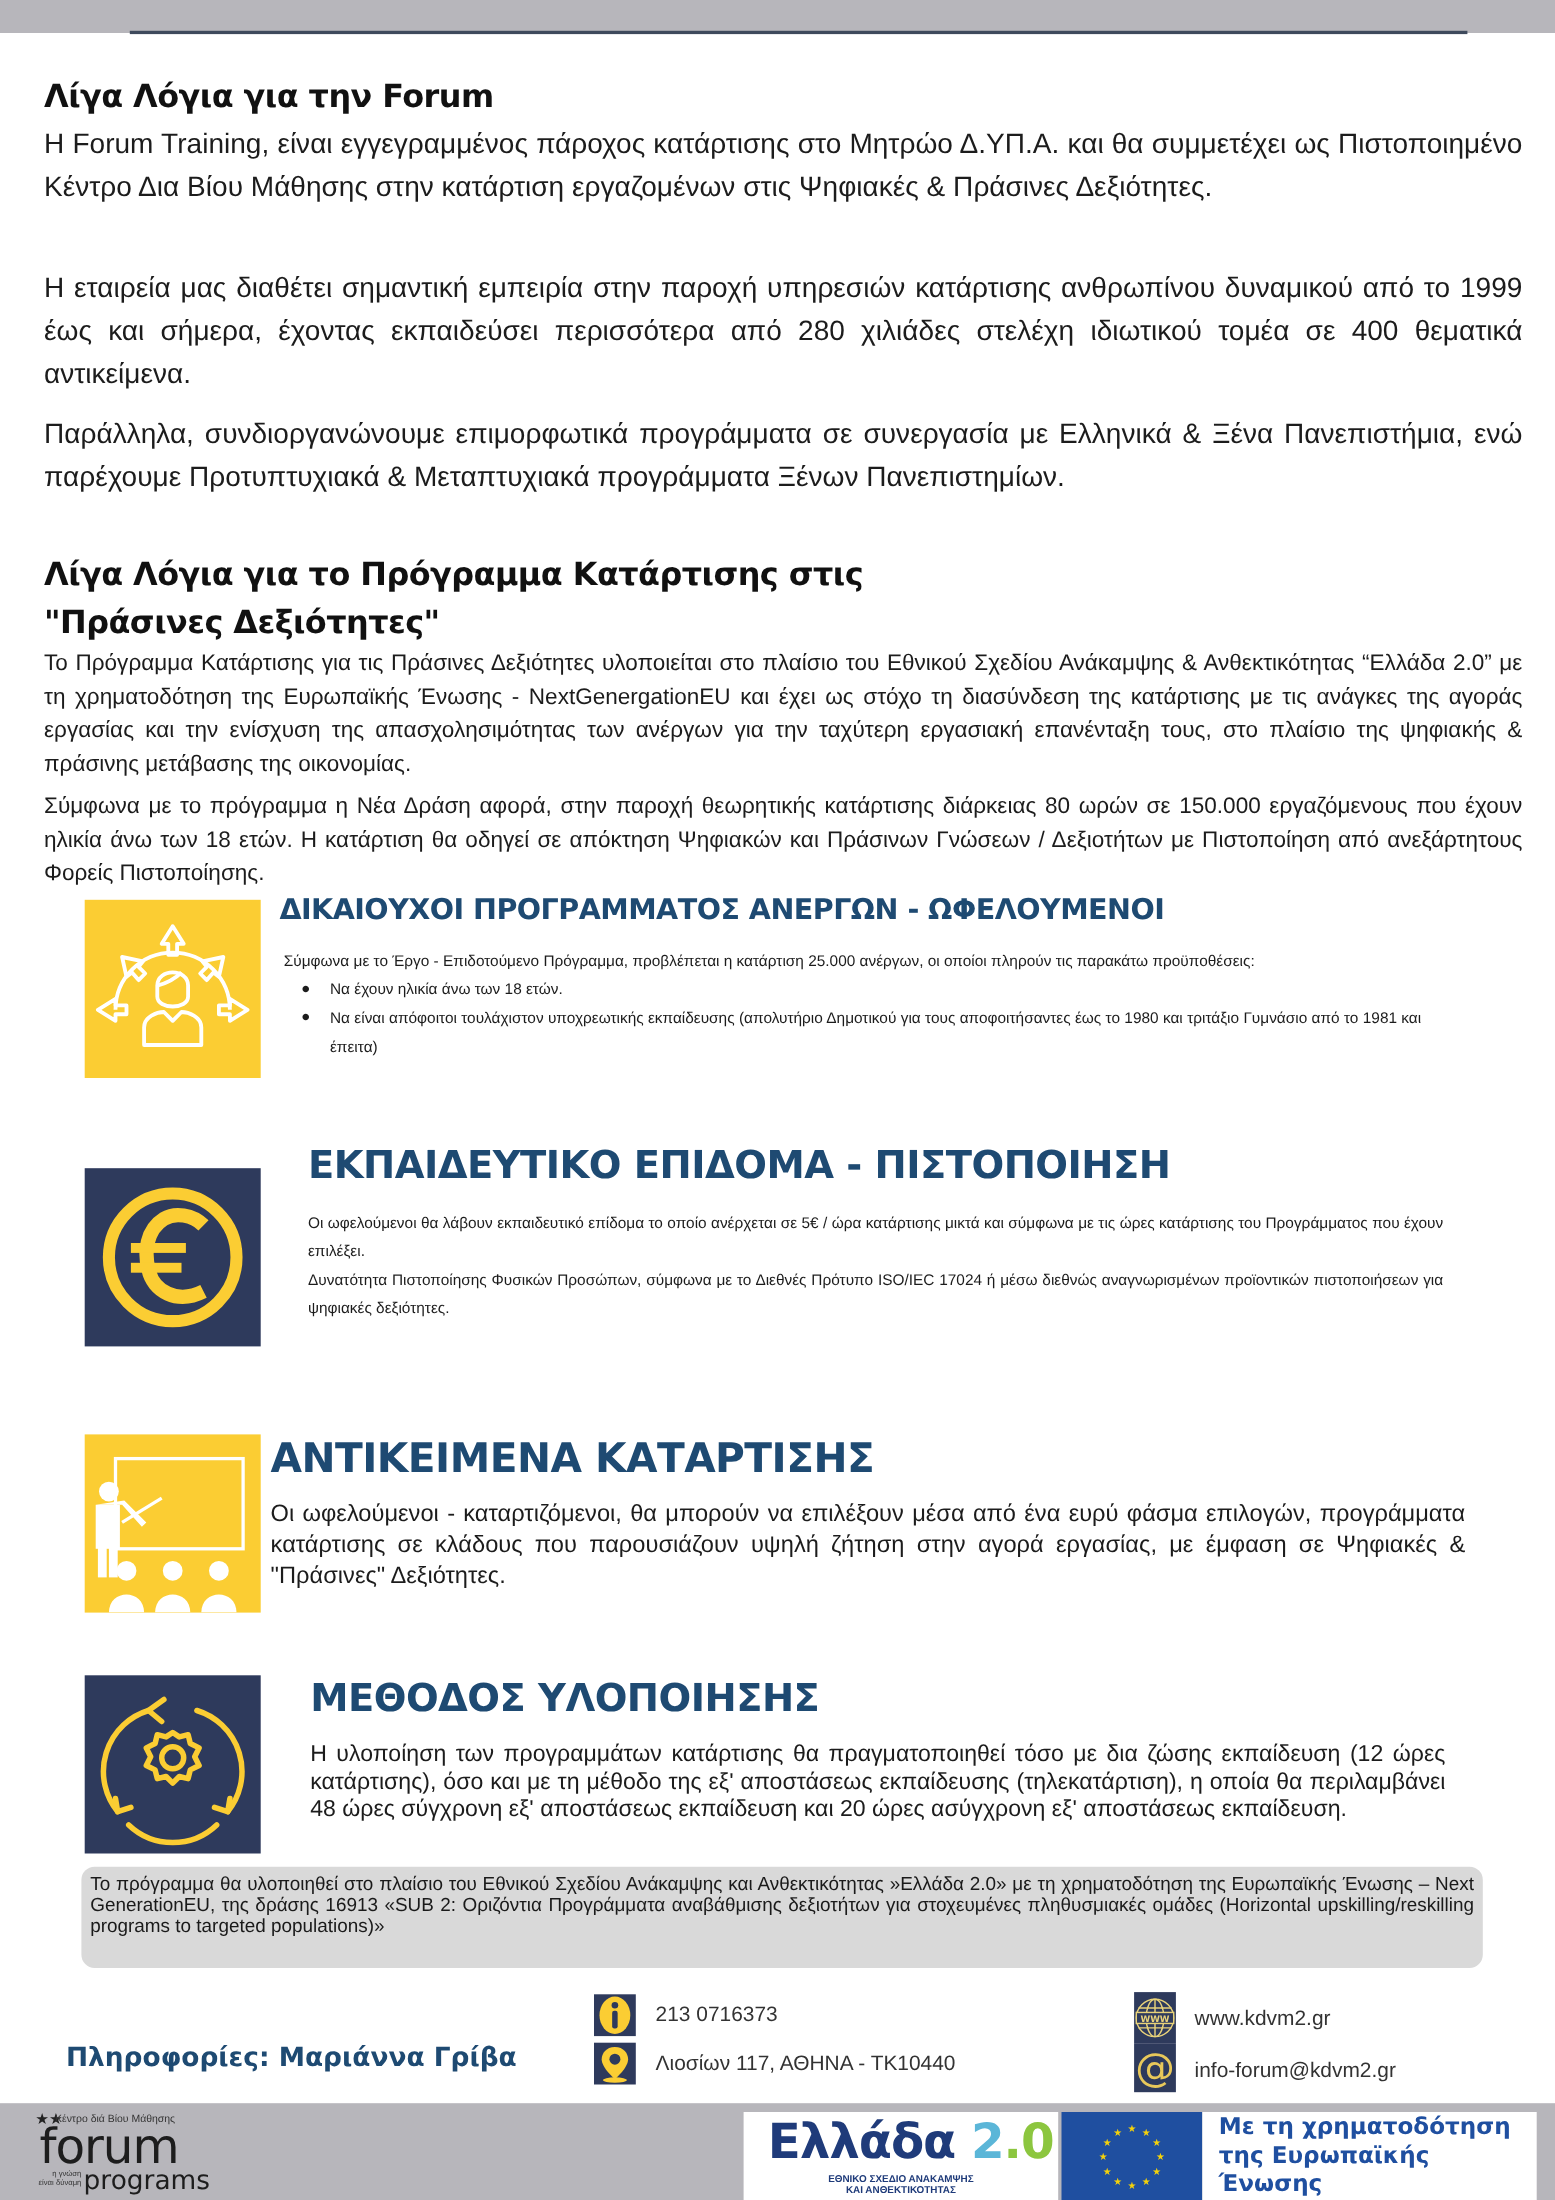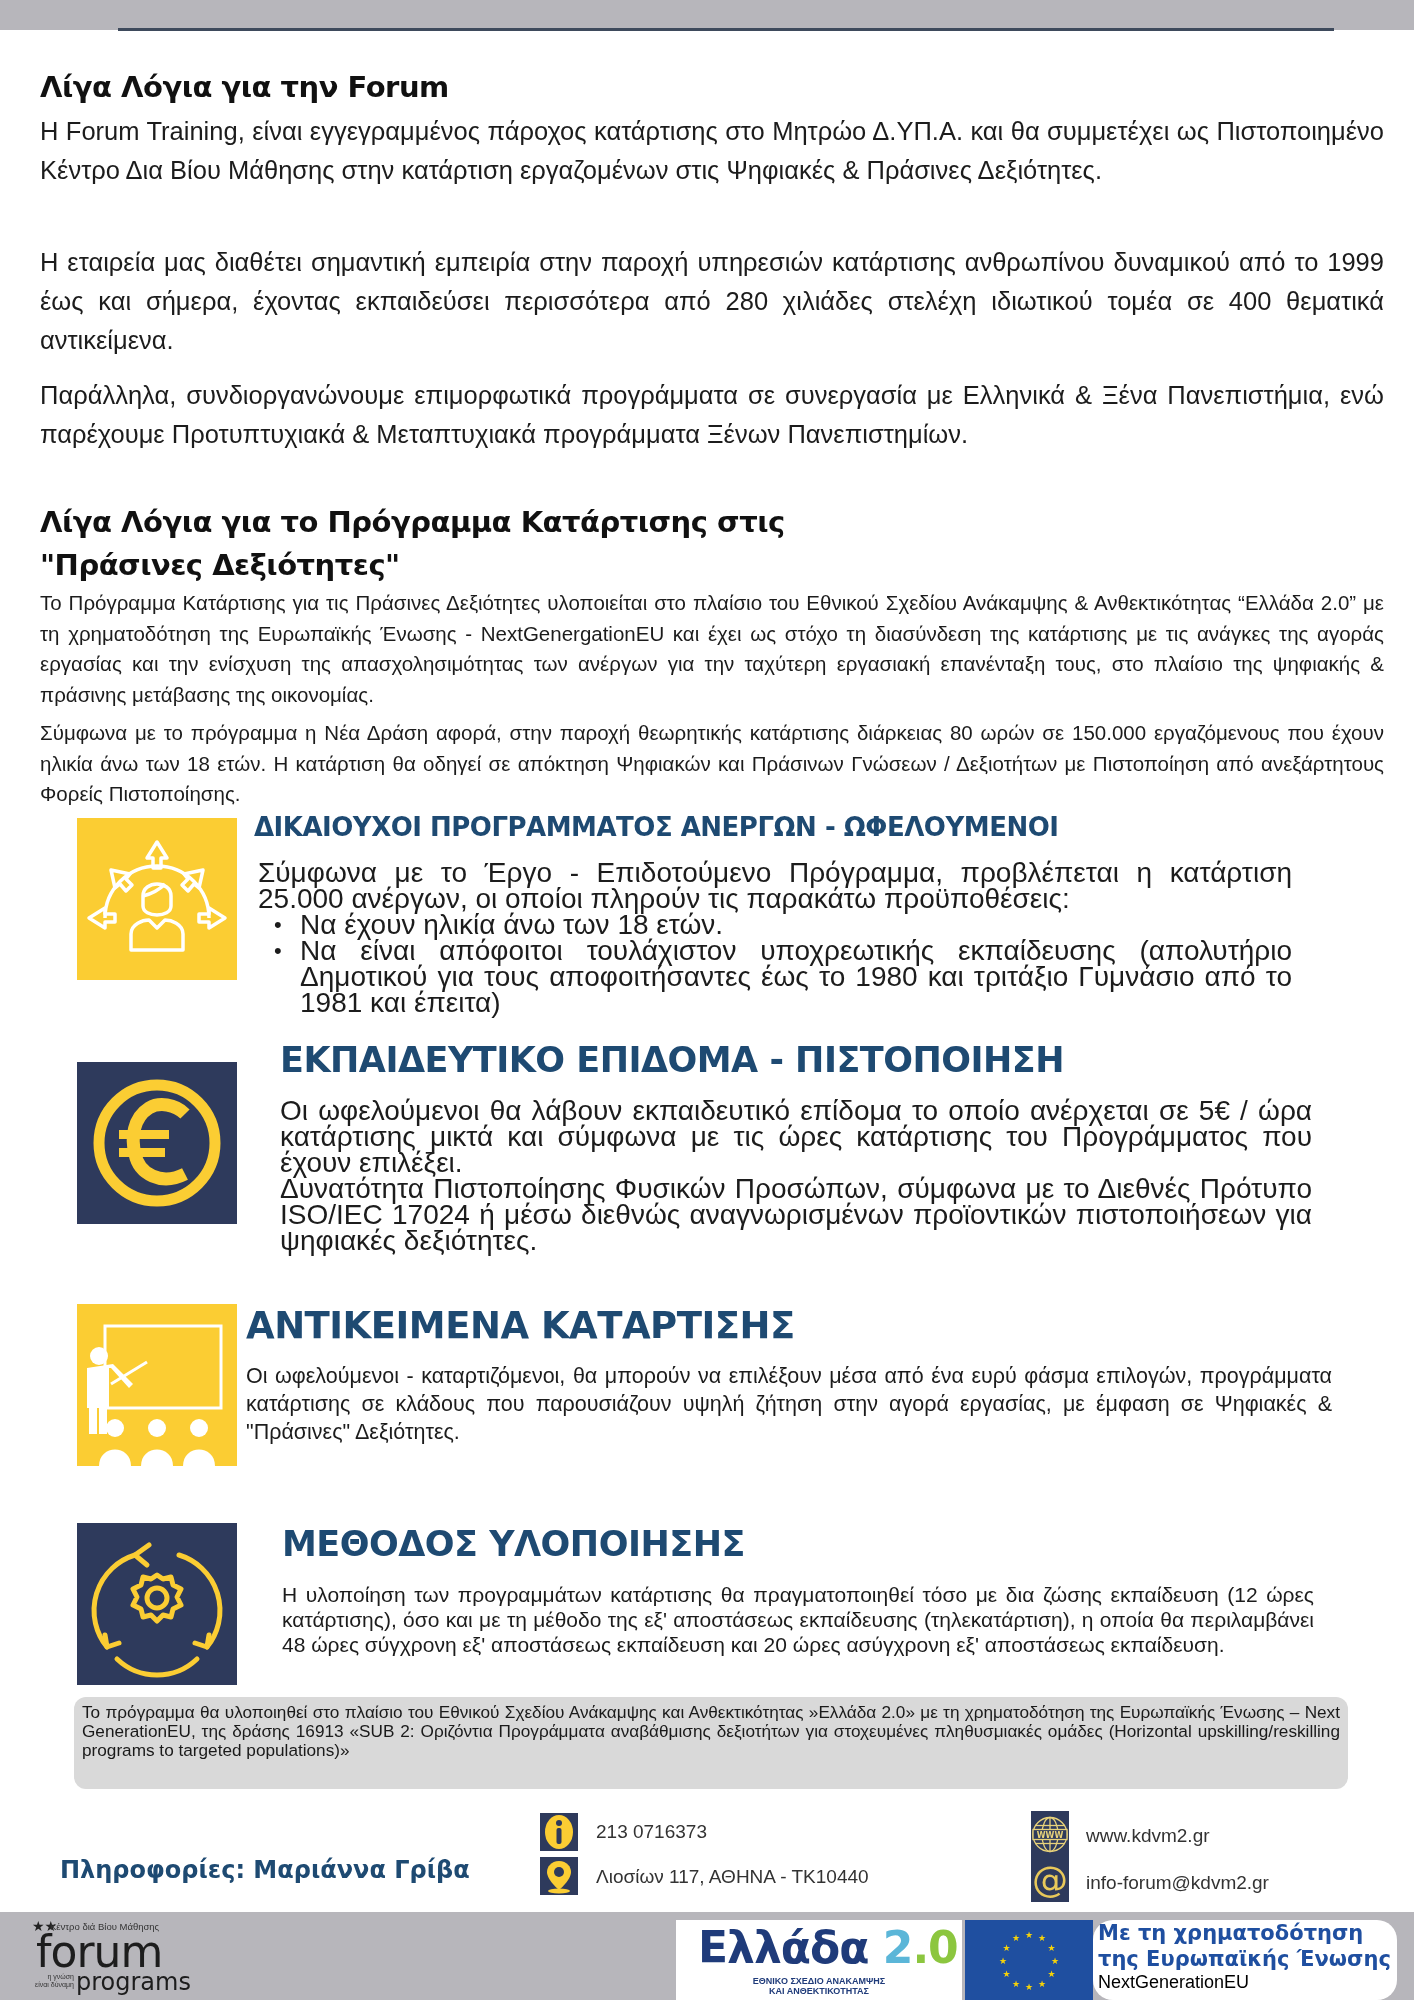--- a/index.html
+++ b/index.html
@@ -12,21 +12,21 @@
   .h1 { position: absolute; left: 40px; font-family: "DejaVu Sans", sans-serif; font-weight: bold; font-size: 29px; color: #111; letter-spacing: -0.5px; }
   .para-lg { position: absolute; left: 40px; width: 1344px; font-size: 25.5px; line-height: 39px; text-align: justify; color: #1c1c1c; }
   .para-sm { position: absolute; left: 40px; width: 1344px; font-size: 20.5px; line-height: 30.5px; text-align: justify; color: #1c1c1c; }
 
   .icon-box { position: absolute; width: 160px; height: 162px; }
   .icon-box svg { width: 100%; height: 100%; display: block; }
   .yellow { background: #fbcd33; }
   .navy { background: #2e3a5c; }
 
   .sec-title { position: absolute; font-family: "DejaVu Sans", sans-serif; font-weight: bold; color: #1e4a72; letter-spacing: -0.5px; }
-  .sec-body { position: absolute; font-size: 28px; line-height: 26px; text-align: justify; color: #1c1c1c; }
+  .sec-body { position: absolute; font-size: 14px; line-height: 26px; text-align: justify; color: #1c1c1c; }
   .sec-body ul { margin-left: 26px; list-style: none; }
   .sec-body li { position: relative; padding-left: 16px; text-align: justify; }
   .sec-body li::before { content: "\2022"; position: absolute; left: -10px; top: 0; font-size: 22px; }
 
   .note-box { position: absolute; left: 74px; top: 1697px; width: 1274px; height: 92px; background: #d9d9d9; border-radius: 12px; padding: 6px 8px; font-size: 17.2px; line-height: 19px; text-align: justify; color: #1a1a1a; }
 
   .info-label { position: absolute; left: 60px; top: 1856px; font-family: "DejaVu Sans", sans-serif; font-weight: bold; font-size: 24px; color: #1e4a72; }
   .contact-icon { position: absolute; width: 38px; height: 38px; background: #2e3a5c; }
   .contact-icon svg { width: 100%; height: 100%; display: block; }
   .contact-text { position: absolute; font-size: 19px; color: #333; }
@@ -38,21 +38,21 @@
   .forum-logo .training { position: absolute; left: 48px; top: 50px; font-size: 24px; font-family: "DejaVu Sans", sans-serif; color: #1d1d1d; }
   .forum-logo .motto { position: absolute; left: 6px; top: 55px; font-size: 7px; line-height: 8px; text-align: right; width: 40px; color: #333; }
   .forum-logo .stars { position: absolute; left: 4px; top: 0px; font-size: 14px; color: #222; }
 
   .ellada { position: absolute; left: 676px; top: 1920px; width: 286px; height: 88px; background: #fff; }
   .ellada .big { position: absolute; left: 22px; top: 2px; font-family: "DejaVu Sans", sans-serif; font-weight: bold; font-size: 44px; color: #1f3b7a; letter-spacing: -1px; }
   .ellada .big .v2 { color: #5bb6d8; }
   .ellada .big .v0 { color: #8cc63f; }
   .ellada .sub { position: absolute; left: 0; width: 286px; top: 56px; text-align: center; font-size: 9px; line-height: 10px; font-weight: bold; color: #1f3b7a; }
   .eu-flag { position: absolute; left: 965px; top: 1920px; width: 128px; height: 80px; background: #1f4fa0; }
-  .eu-text { position: absolute; left: 1093px; top: 1920px; width: 304px; height: 80px; background: #fff; padding-left: 5px; border-radius: 20px; }
+  .eu-text { position: absolute; left: 1093px; top: 1920px; width: 304px; height: 80px; background: #fff; padding-left: 15px; }
   .eu-text .l1 { font-family: "DejaVu Sans", sans-serif; font-size: 21px; line-height: 26px; color: #1f4fa0; font-weight: bold; }
   .eu-text .l3 { font-size: 18px; color: #000000; }
 </style>
 </head>
 <body>
 
 <div class="top-band"></div>
 <div class="top-rule"></div>
 
 <h1 class="h1" style="top:70px;">Λίγα Λόγια για την Forum</h1>

